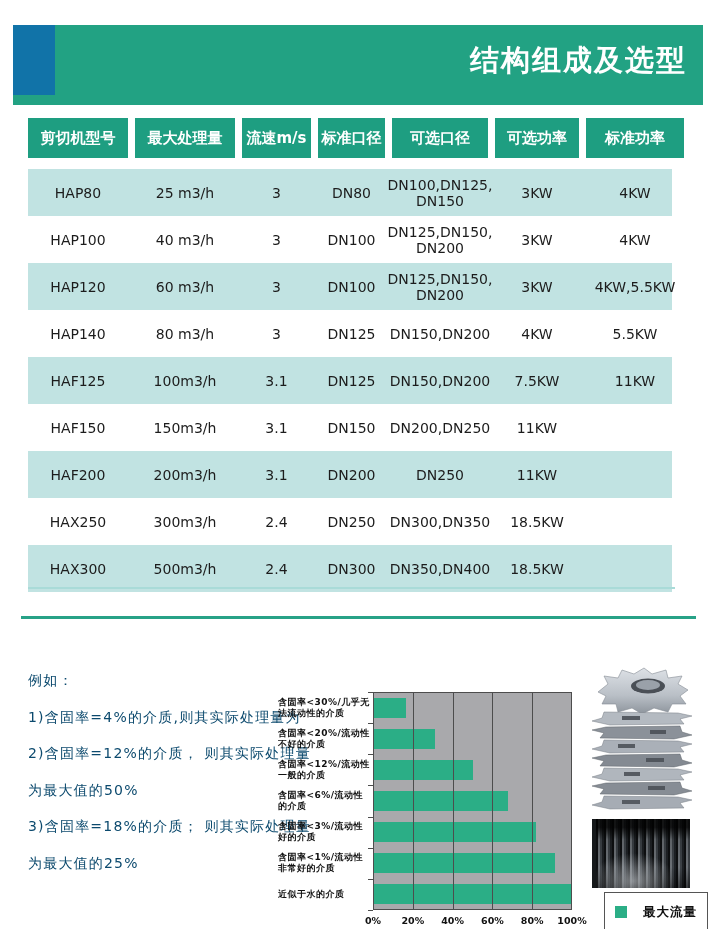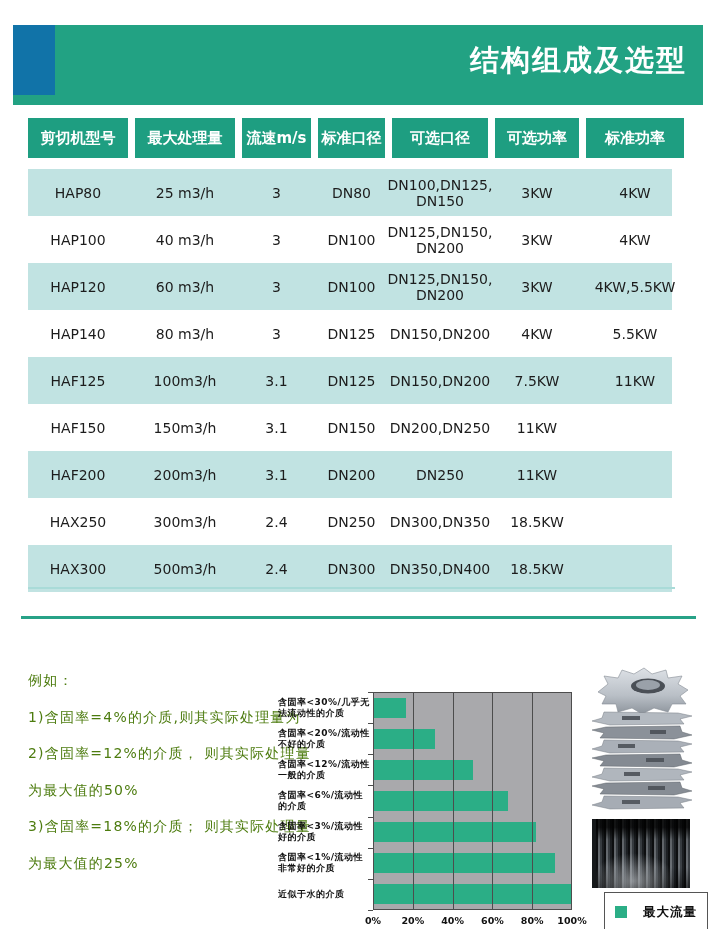--- a/index.html
+++ b/index.html
@@ -19,21 +19,21 @@
   .t-cell{display:flex;align-items:center;justify-content:center;text-align:center;
         font-size:14px;line-height:16px;}
   .t-row{height:47px;}
   .t-row.shaded{background:#C1E3E2;}
   .t-body{margin-top:11px;}
   .tbl-underline{position:absolute;left:28px;top:587px;width:647px;height:2px;background:#A9DBD8;}
   .green-divider{position:absolute;left:21px;top:616px;width:675px;height:3px;background:#27A287;}
   
   .notes{position:absolute;left:28px;top:672px;width:256px;}
   .notes p{margin:0 0 20px;font-size:14px;line-height:16.5px;letter-spacing:1.2px;
-        white-space:nowrap;color:#4d7c0f;}
+        white-space:nowrap;color:#0c4a6e;}
   
   .chart{position:absolute;left:278px;top:673px;width:314px;height:270px;}
   .c-labels{position:absolute;left:0;top:19px;width:93px;height:218px;display:flex;flex-direction:column;}
   .c-label{flex:1;display:flex;align-items:center;font-size:9px;line-height:11px;
         color:#111;font-weight:bold;letter-spacing:0.5px;}
   .c-plot{position:absolute;left:95px;top:19px;width:199px;height:218px;background:#A9A9AC;
         border:1px solid #4d4d4d;box-sizing:border-box;}
   .c-grid{position:absolute;top:0;bottom:0;width:1px;background:#4d4d4d;}
   .c-bars{position:absolute;inset:0;display:flex;flex-direction:column;}
   .c-slot{flex:1;display:flex;align-items:center;}

